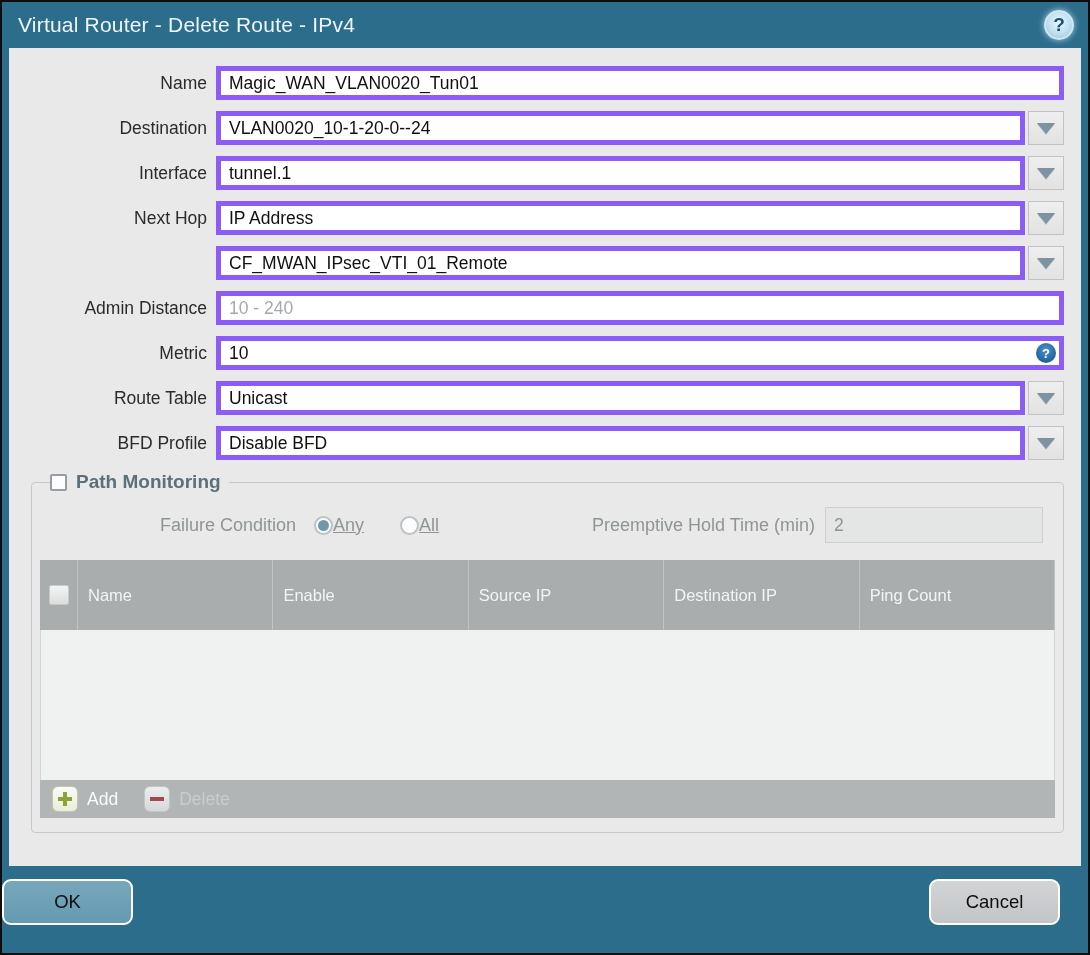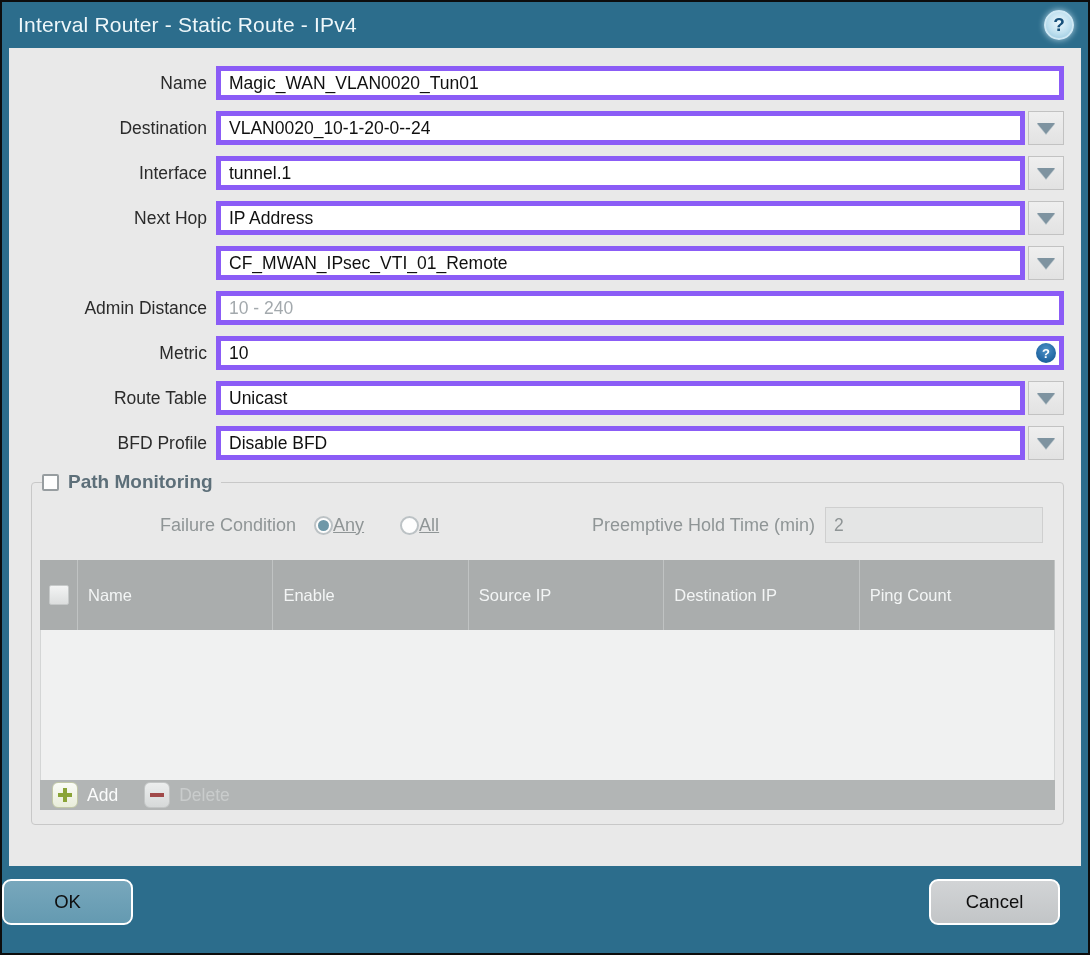--- a/index.html
+++ b/index.html
@@ -81,21 +81,21 @@
   }
 
   
   fieldset.pm {
     margin-top:4px;
     border:1px solid #c8c8c8; border-radius:4px;
     padding:2px 8px 14px 8px;
   }
   fieldset.pm legend {
     display:flex; align-items:center; gap:9px;
-    margin-left:2px; padding-right:8px;
+    margin-left:10px; padding-right:8px;
   }
   .checkbox {
     width:17px; height:17px;
     background:#fdfdfd; border:2px solid #979da0; border-radius:2px;
     display:inline-block; cursor:pointer;
   }
   .pm-legend-text { font-size:19px; font-weight:bold; color:#5d6f79; }
 
   .pm-row {
     display:flex; align-items:center;
@@ -141,21 +141,21 @@
     width:20px; height:20px;
     background:linear-gradient(#f3f4f4,#dcdede);
     border:1px solid #c6c9c9; border-radius:2px;
     cursor:pointer;
   }
   .pm-tbody {
     height:150px; background:#f0f1f1;
     border-left:1px solid #d4d6d6; border-right:1px solid #d4d6d6;
   }
   .pm-tfoot {
-    height:30px; background:#b2b5b5;
+    height:38px; background:#b2b5b5;
     display:flex; align-items:center; gap:26px;
     padding:0 12px;
   }
   .tbl-btn { display:flex; align-items:center; gap:9px; cursor:pointer; font-size:17.5px; }
   .tbl-btn .ic {
     width:26px; height:26px; border-radius:6px;
     display:flex; align-items:center; justify-content:center;
   }
   .add-btn .ic {
     background:linear-gradient(#fafbf6,#e9edda);
@@ -192,21 +192,21 @@
   }
   .btn.ok { background:linear-gradient(#78a7bc,#649ab1); }
   .btn.cancel { background:linear-gradient(#d2d4d6,#c2c5c7); }
 </style>
 </head>
 <body>
 
 <div class="window">
 
   <div class="titlebar">
-    <span class="title">Interval Router - Static Route - IPv4</span>
+    <span class="title">Virtual Router - Delete Route - IPv4</span>
     <span class="help-btn">?</span>
   </div>
 
   <div class="content">
 
     <div class="form-row">
       <span class="lbl">Name</span>
       <div class="field-wrap">
         <input class="txt no-icon" type="text" value="Magic_WAN_VLAN0020_Tun01" style="">
       </div>

